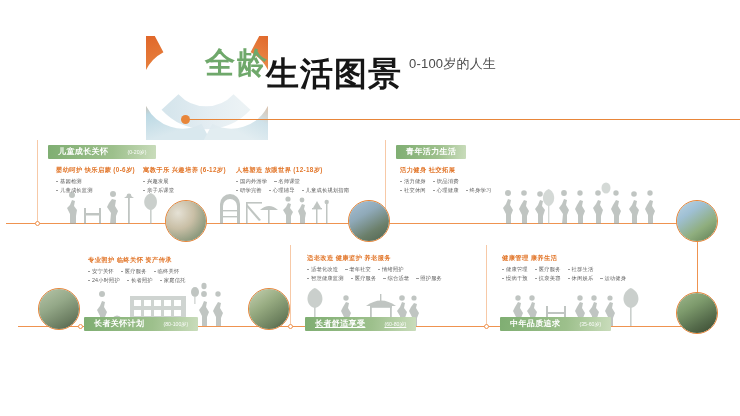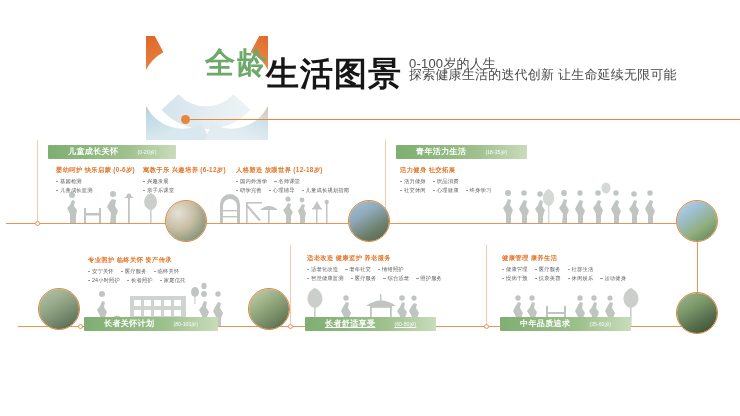--- a/index.html
+++ b/index.html
@@ -59,21 +59,21 @@
   .tick{
     position:absolute;width:5px;height:5px;border-radius:50%;
     background:#fff;border:1.2px solid #ef9350;box-sizing:border-box;
   }
 
   
   .chip{
     position:absolute;height:14px;line-height:14px;
     background:linear-gradient(95deg,#7fae72 0%,#9dc08c 60%,#c9dcbb 100%);
     color:#fff;border-radius:1px;
-    padding:0 20px;white-space:nowrap;
+    padding:0 10px;white-space:nowrap;
     font-size:8px;font-weight:bold;letter-spacing:.4px;
     display:flex;align-items:center;gap:19px;
   }
   .chip .age{font-size:5.2px;font-weight:normal;opacity:.95;letter-spacing:0;}
 
   
   .blk{position:absolute;}
   .blk .bt{
     font-size:6.3px;font-weight:bold;color:#e2762a;
     letter-spacing:.35px;white-space:nowrap;margin-bottom:3px;
@@ -124,21 +124,20 @@
         <path d="M61 98 A 49 49 0 0 0 110 6" fill="none" stroke="url(#gR)" stroke-width="23" stroke-linecap="butt"></path>
         <path d="M24 66 A 49 49 0 0 0 96 66" fill="none" stroke="url(#gB)" stroke-width="23" stroke-linecap="butt" opacity="0.85"></path>
       </svg>
     </div>
 
     <div class="title-cn">全龄</div>
     <div class="title-main">生活图景</div>
 
     <div class="desc">
       <div>0-100岁的人生</div>
-      <div>探索健康生活的迭代创新 让生命延续无限可能</div>
     </div>
 
     <div class="head-dot"></div>
     <div class="head-rule"></div>
   </div>
 
   <div class="tl tl-h" style="left:6px;top:223px;width:692px;"></div>
 
   <div class="tl tl-v" style="left:697px;top:223px;height:103px;"></div>
 
@@ -338,21 +337,21 @@
   <div class="node-ring" style="left:676px;top:292px;width:42px;height:42px;">
     <div class="ph" style="background:
       linear-gradient(150deg,#9fb98e 0%,#7d9a6c 35%,#556b4b 70%,#39482f 100%);"></div>
   </div>
 
   <div class="chip" style="left:48px;top:145px;">
     <span>儿童成长关怀</span>
     <span class="age">(0-20岁)</span>
   </div>
 
-  <div class="chip" style="left:396px;top:145px;">
+  <div class="chip" style="left:396px;top:145px;flex-direction:column;">
     <span>青年活力生活</span>
     <span class="age">(18-35岁)</span>
   </div>
 
   <div class="chip" style="left:84px;top:317px;">
     <span>长者关怀计划</span>
     <span class="age">(80-100岁)</span>
   </div>
 
   <div class="chip" style="left:305px;top:317px;text-decoration:underline;">

